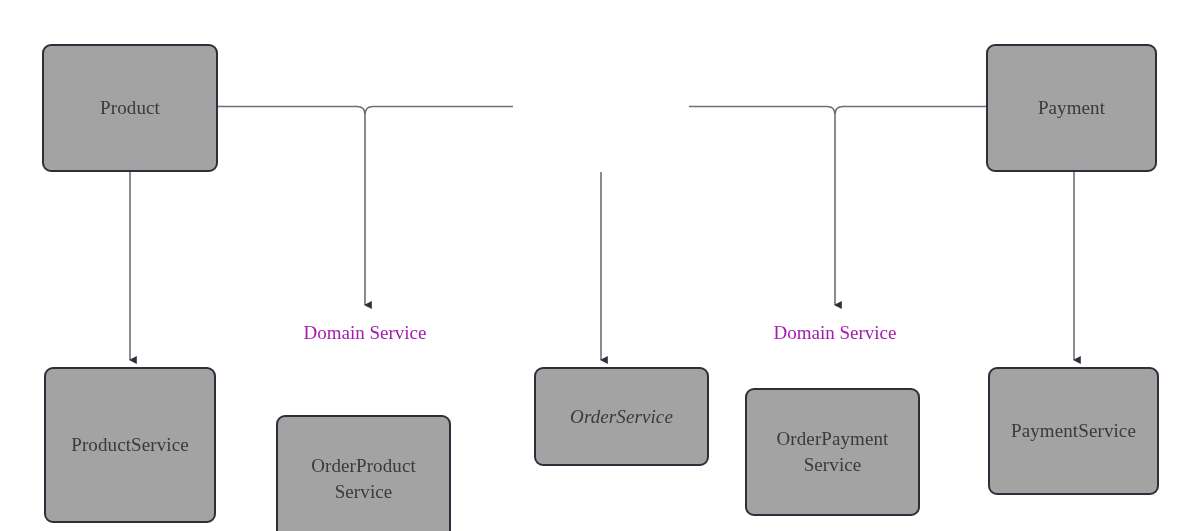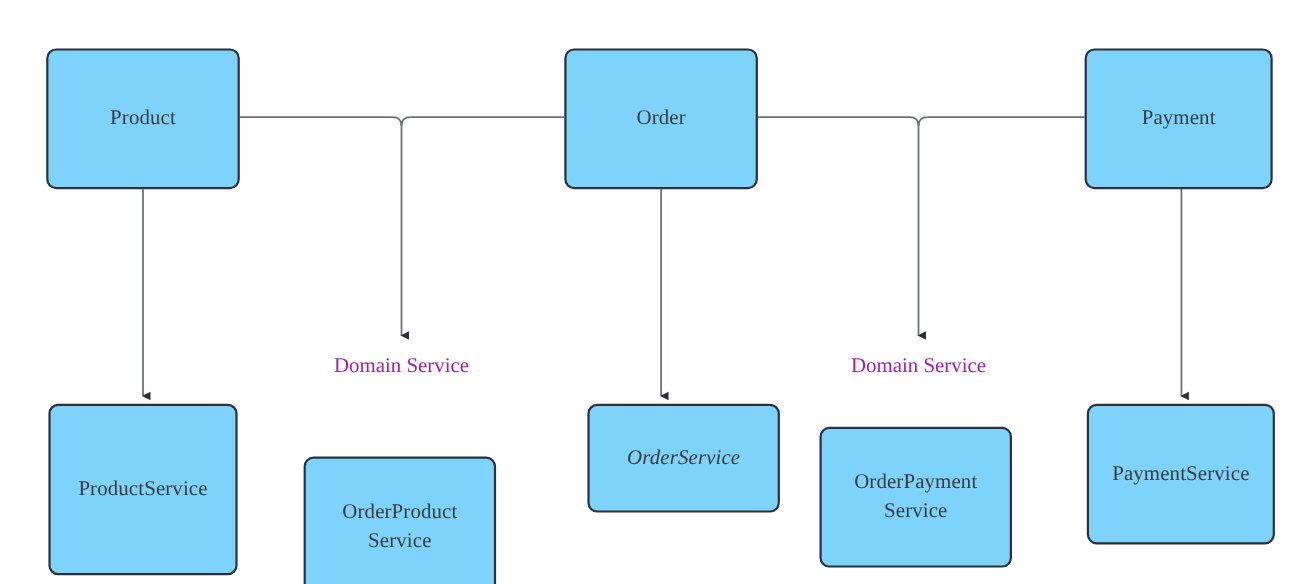--- a/index.html
+++ b/index.html
@@ -21,21 +21,21 @@
     position: absolute;
     left: 0;
     top: 0;
     width: 1185px;
     height: 531px;
     pointer-events: none;
   }
   .node {
     position: absolute;
     box-sizing: border-box;
-    background: #7dd3fc;
+    background: #a3a3a3;
     border: 2px solid #2b303b;
     border-radius: 9px;
     display: flex;
     align-items: center;
     justify-content: center;
     text-align: center;
     color: #3a3a3a;
     font-size: 19px;
     line-height: 1.35;
     letter-spacing: 0.1px;
@@ -81,23 +81,20 @@
     <path d="M843,106.5 L986,106.5" stroke="#6b6f76" stroke-width="1.6" fill="none"></path>
     <path d="M835,114.5 L835,305" stroke="#6b6f76" stroke-width="1.6" fill="none" marker-end="url(#arrowhead)"></path>
 
     <path d="M1074,172 L1074,360" stroke="#6b6f76" stroke-width="1.6" fill="none" marker-end="url(#arrowhead)"></path>
   </svg>
 
   <div class="node" style="left:42px; top:44px; width:176px; height:128px;">
     <span class="node-label">Product</span>
   </div>
 
-  <div class="node" style="left:513px; top:44px; width:176px; height:128px;">
-    <span class="node-label">Order</span>
-  </div>
 
   <div class="node" style="left:986px; top:44px; width:171px; height:128px;">
     <span class="node-label">Payment</span>
   </div>
 
   <div class="edge-label" style="left:265px; top:322px; width:200px;">
     <span>Domain Service</span>
   </div>
 
   <div class="edge-label" style="left:735px; top:322px; width:200px;">

